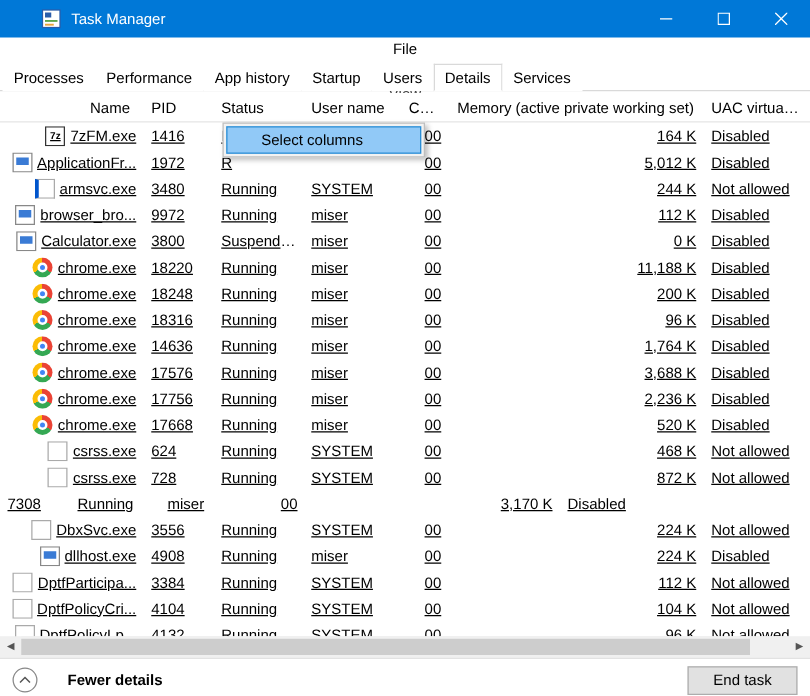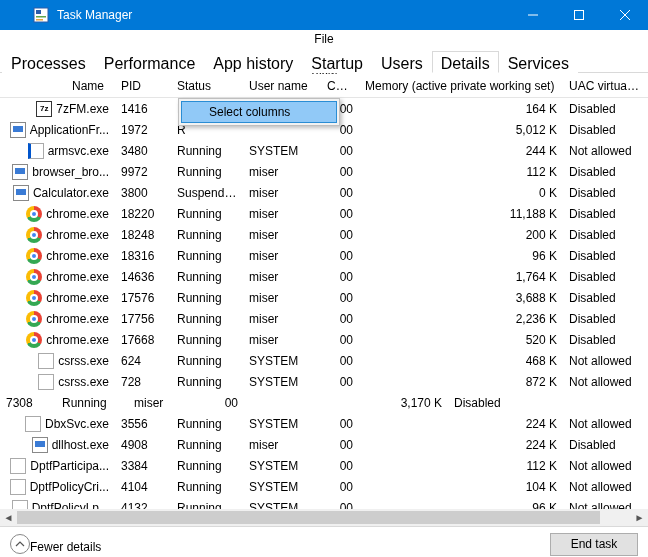--- a/index.html
+++ b/index.html
@@ -9,31 +9,31 @@
   .titlebar { height:30px; background:#0078d7; color:#fff; display:flex; align-items:center;padding-left:23px; }
   .titlebar .icon { width:16px; height:16px; margin:0 8px 0 10px; display:flex; align-items:center; justify-content:center; }
   .titlebar .title { font-size:12px; }
   .winbtns { margin-left:auto; display:flex; height:100%; }
   .winbtn { width:46px; display:flex; align-items:center; justify-content:center; }
   .winbtn svg { stroke:#fff; }
 
   .menubar { height:20px; display:flex; align-items:center; padding:0 4px; font-size:12px; color:#000;flex-direction:column; }
   .menubar span { padding:2px 6px; }
 
-  .tabstrip { display:flex; border-bottom:1px solid #d9d9d9; height:23px; padding:0 2px; font-size:16px; }
+  .tabstrip { display:flex; border-bottom:1px solid #d9d9d9; height:23px; padding:0 2px; font-size:12px; }
   .tab { padding:3px 8px 0 8px; border:1px solid transparent; border-bottom:none; position:relative; top:1px; background:#fff; }
   .tab.active { border-color:#d9d9d9; background:#fff; border-bottom:1px solid #fff; }
 
   .table-wrap { position:relative; height:453px; overflow:hidden; border-top:1px solid transparent; }
   .header-row { display:flex; height:24px; align-items:center; border-bottom:1px solid #e5e5e5; position:relative; font-size:12px; color:#000; background:#fff; }
   .hcell { padding:0 6px; overflow:hidden; white-space:nowrap; text-overflow:ellipsis; border-right:1px solid transparent; }
-  .hcell.right { text-align:left; }
+  .hcell.right { text-align:center; }
   .sortcaret { font-size:8px; color:#555; vertical-align:top; }
 
-  .rows { overflow:hidden; }
+  .rows { overflow:hidden;text-decoration:underline; }
   .row { display:flex; height:21px; align-items:center; font-size:12px; }
   .cell { padding:0 6px; overflow:hidden; white-space:nowrap; text-overflow:ellipsis; }
   .cell.right { text-align:right; }
 
   .col-name { width:115px; display:flex; align-items:center; gap:4px;justify-content:flex-end; }
   .col-pid  { width:56px; }
   .col-stat { width:72px; }
   .col-user { width:78px; }
   .col-cpu  { width:38px; text-align:right; }
   .col-mem  { width:204px; text-align:right; }
@@ -54,21 +54,21 @@
   .ctx { position:absolute; top:24px; left:178px; width:162px; background:#f2f2f2; border:1px solid #bfbfbf; box-shadow:2px 2px 4px rgba(0,0,0,0.25); padding:2px; z-index:20; }
   .ctx-item { padding:4px 8px 4px 28px; font-size:12px; }
   .ctx-item.hl { background:#91c9f7; border:1px solid #2a8dd4; padding:3px 4px 3px 27px; }
 
   .hscroll { position:absolute; bottom:0; left:0; right:0; height:17px; background:#f0f0f0; display:flex; align-items:center; }
   .hscroll .arrow { width:17px; height:17px; display:flex; align-items:center; justify-content:center; color:#555; font-size:10px; }
   .hscroll .track { flex:1; height:17px; background:#f0f0f0; position:relative; }
   .hscroll .thumb { position:absolute; left:0; top:2px; bottom:2px; width:95%; background:#cdcdcd; }
 
   .footer { height:35px; border-top:1px solid #d9d9d9; display:flex; align-items:center; padding:0 10px; }
-  .fewer { display:flex; align-items:flex-end; gap:0; font-size:12px; }
+  .fewer { display:flex; align-items:center; gap:24px; font-size:12px;font-weight:bold; }
   .circle { width:20px; height:20px; border:1px solid #888; border-radius:50%; display:flex; align-items:center; justify-content:center; }
   .endtask { margin-left:auto; width:88px; height:23px; background:#e1e1e1; border:1px solid #adadad; font-size:12px; display:flex; align-items:center; justify-content:center; }
 </style>
 </head>
 <body>
 
 <div class="titlebar">
   <span class="icon">
     <svg width="16" height="16" viewBox="0 0 16 16">
         <rect x="1" y="1" width="14" height="14" fill="#fff" stroke="#2a5caa"></rect>

